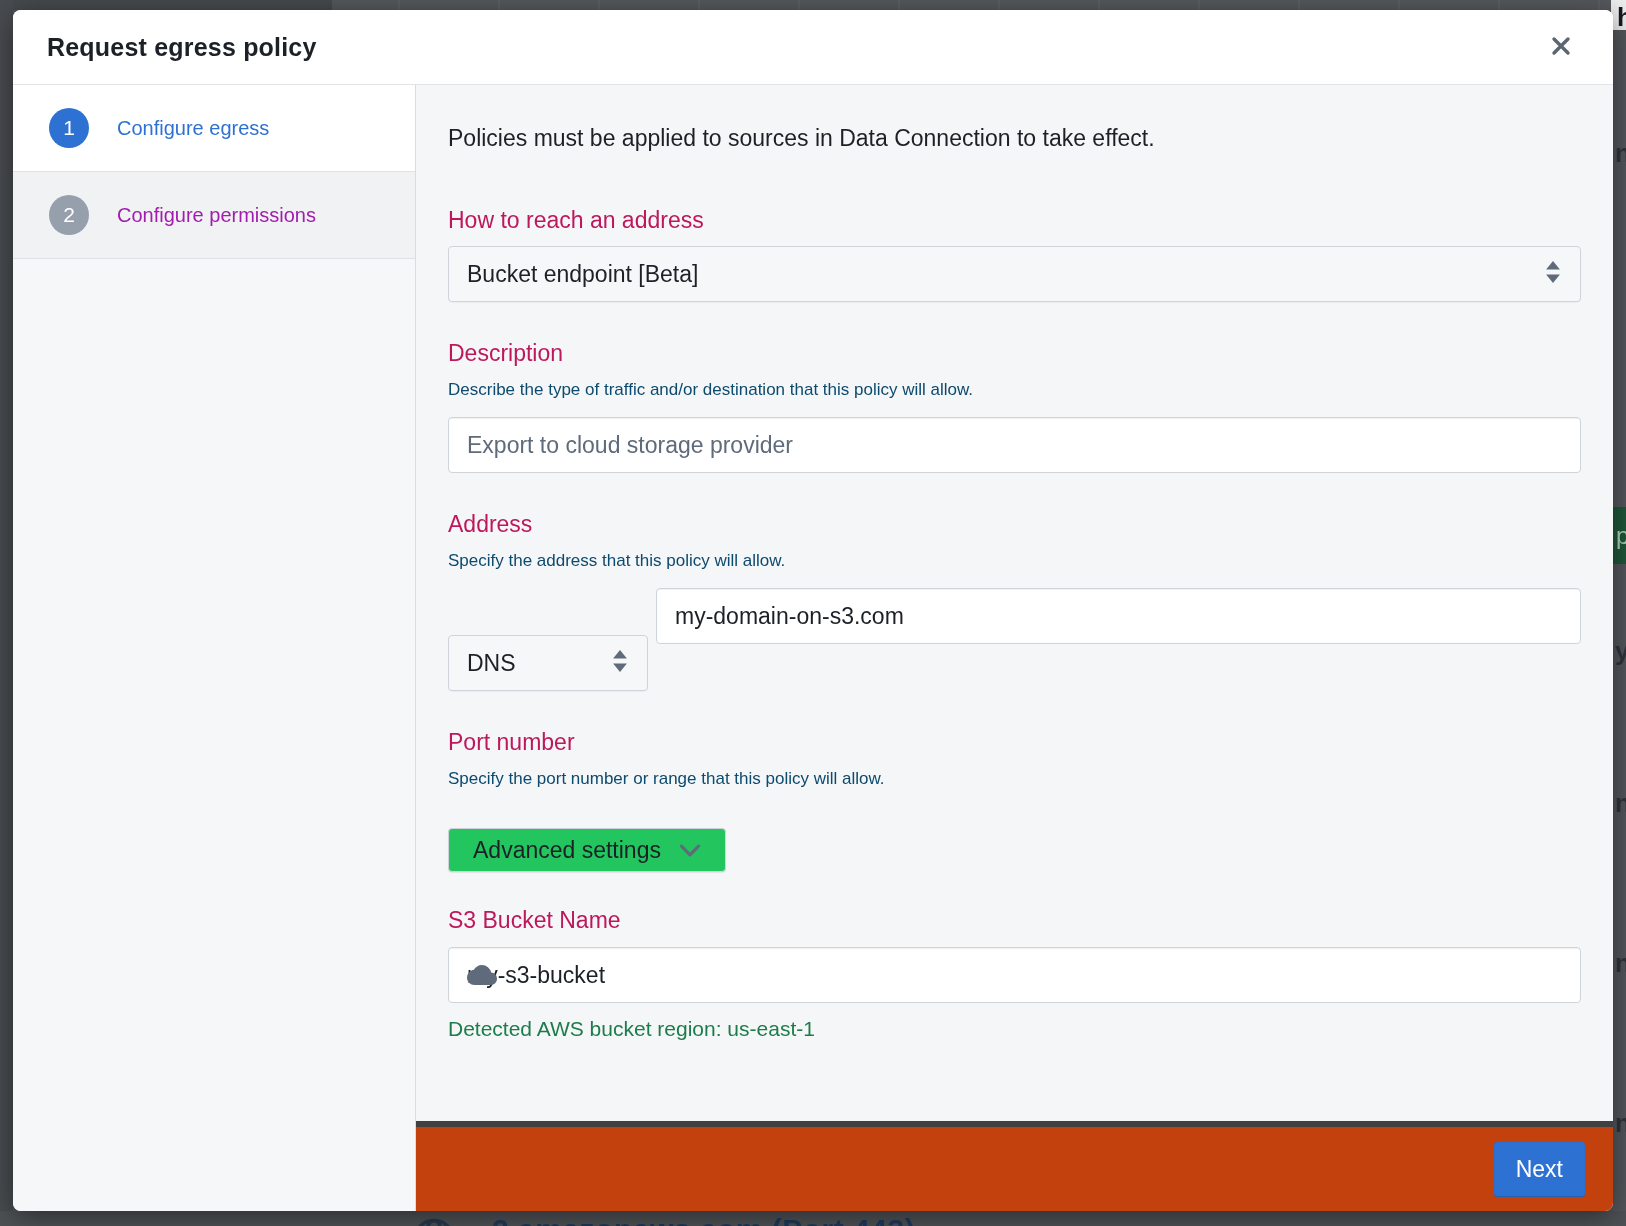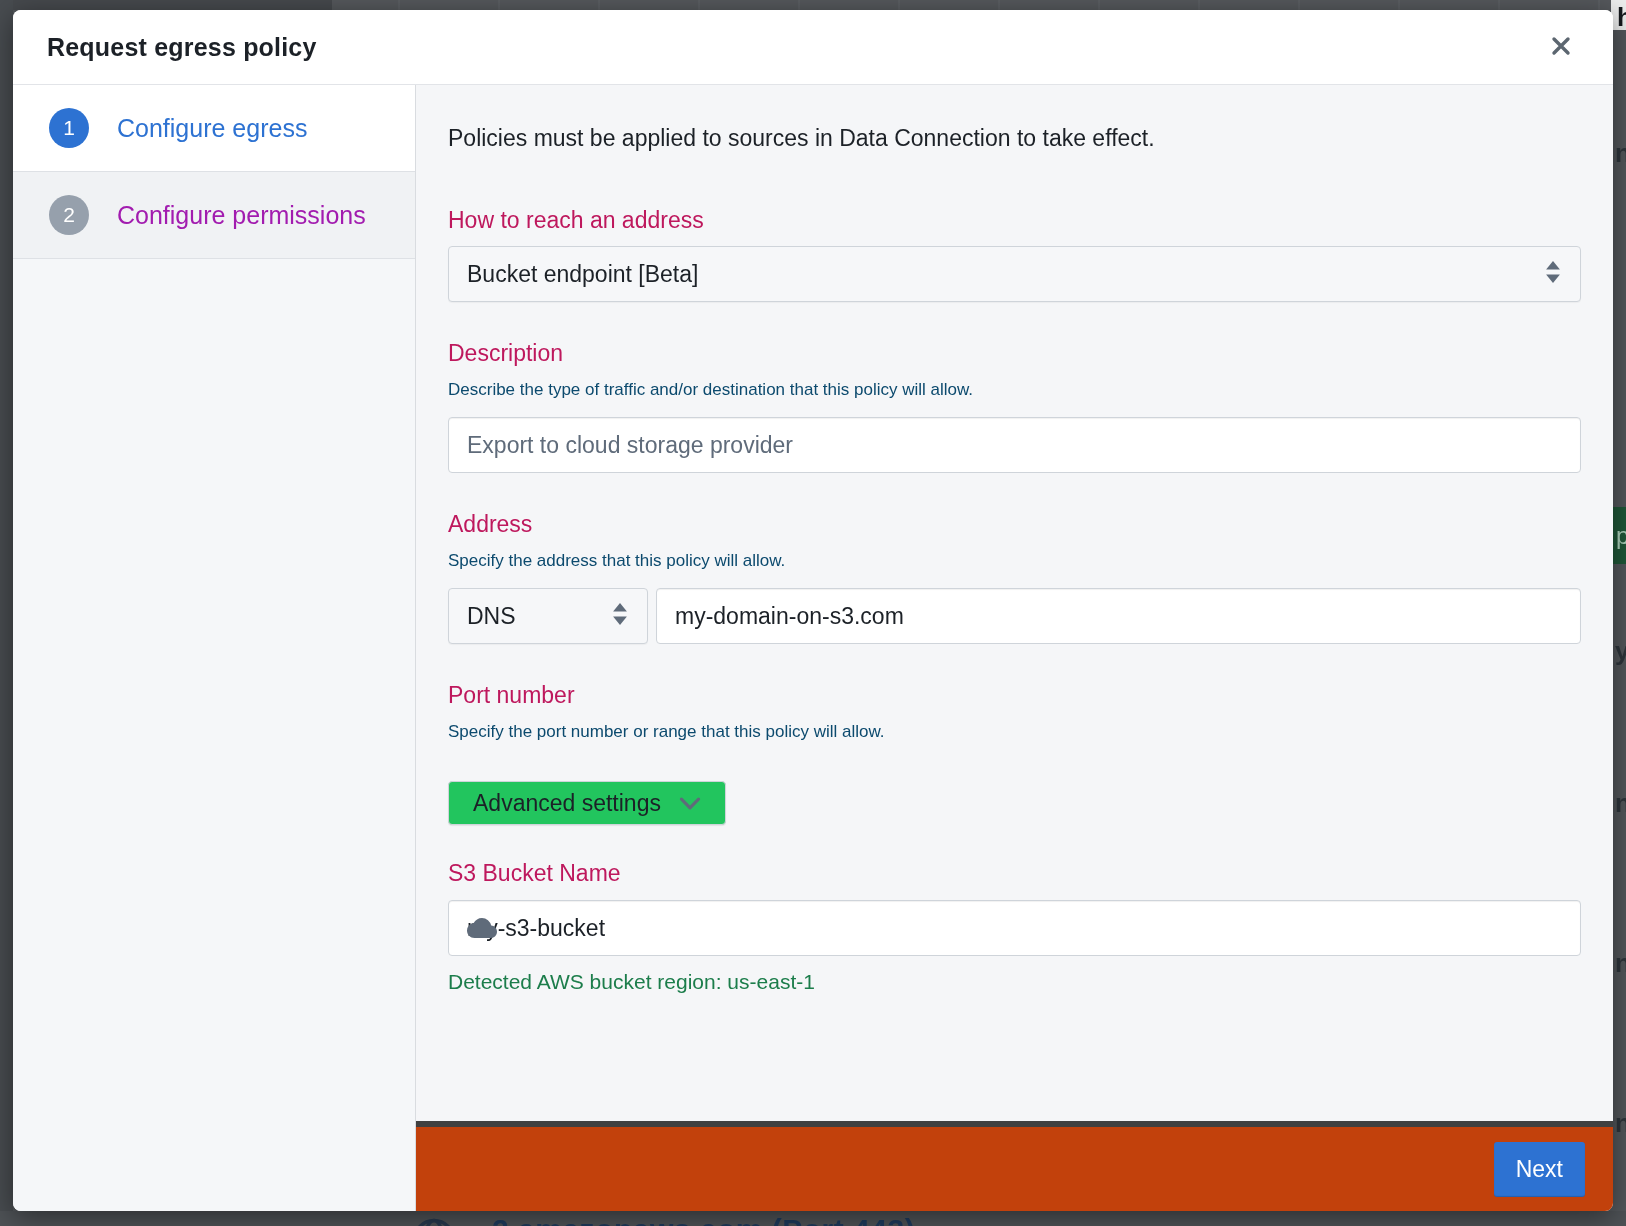--- a/index.html
+++ b/index.html
@@ -41,35 +41,35 @@
   
   .steps { width:403px; flex:0 0 403px; background:#f5f7f9; border-right:1px solid #d9dce0; }
   .step { height:87px; display:flex; align-items:center; padding-left:36px;
     border-bottom:1px solid #dee1e5; cursor:pointer; }
   .step.active { background:#ffffff; }
   .step.inactive { background:#f0f2f4; }
   .step-badge { width:40px; height:40px; border-radius:50%; color:#fff; font-size:21px;
     display:flex; align-items:center; justify-content:center; flex:0 0 40px; }
   .step.active .step-badge { background:#2d72d2; }
   .step.inactive .step-badge { background:#96a0ac; }
-  .step-label { margin-left:28px; font-size:25px; }
+  .step-label { margin-left:28px; font-size:20px; }
   .step.active .step-label { color:#2d72d2; }
   .step.inactive .step-label { color:#a21caf; }
 
   
   .main-col { flex:1; display:flex; flex-direction:column; min-width:0; }
   .content { flex:1; background:#f5f6f8; padding:38px 32px 0 32px; overflow:hidden; }
 
   .intro { font-size:23px; color:#1c2127; line-height:30px; }
   .field-label { font-size:23px; color:#be185d; line-height:30px; }
   .helper { font-size:17px; color:#0c4a6e; line-height:27px; margin-top:8px; }
 
   .select-box { height:56px; background:#f6f7f9; border:1px solid #cfd4da; border-radius:4px;
     display:flex; align-items:center; padding:0 16px 0 18px; cursor:pointer;
-    box-shadow:0 1px 1px rgba(17,20,24,.04); }
+    box-shadow:0 1px 1px rgba(17,20,24,.04);margin-top:47px; }
   .select-box .sel-text { font-size:23px; color:#1c2127; }
   .select-box .caret { margin-left:auto; }
 
   .text-input { height:56px; width:100%; background:#fff; border:1px solid #cfd4da;
     border-radius:4px; font-size:23px; color:#1c2127; padding:0 18px;
     font-family:"Liberation Sans","DejaVu Sans",sans-serif;
     box-shadow:inset 0 1px 1px rgba(17,20,24,.06); outline:none; }
   .text-input::placeholder { color:#5f6b7a; opacity:1; }
 
   .row { display:flex; gap:8px; }

